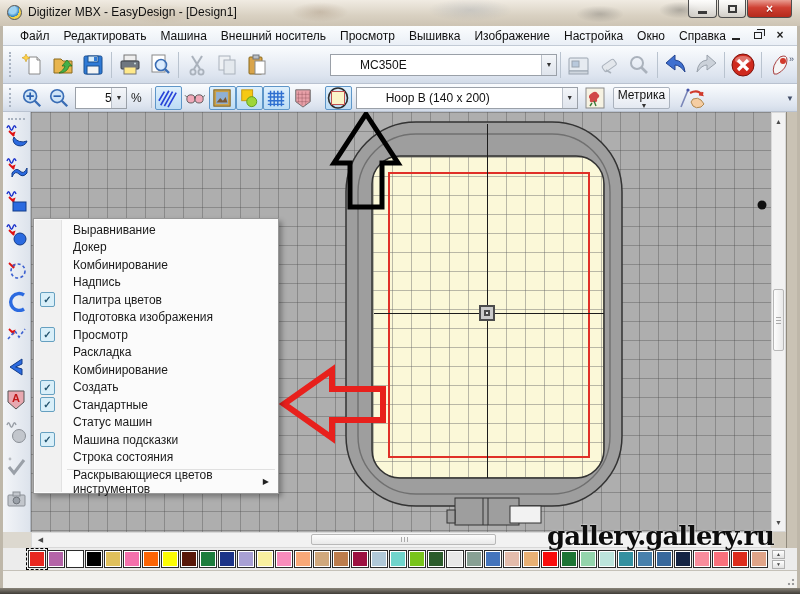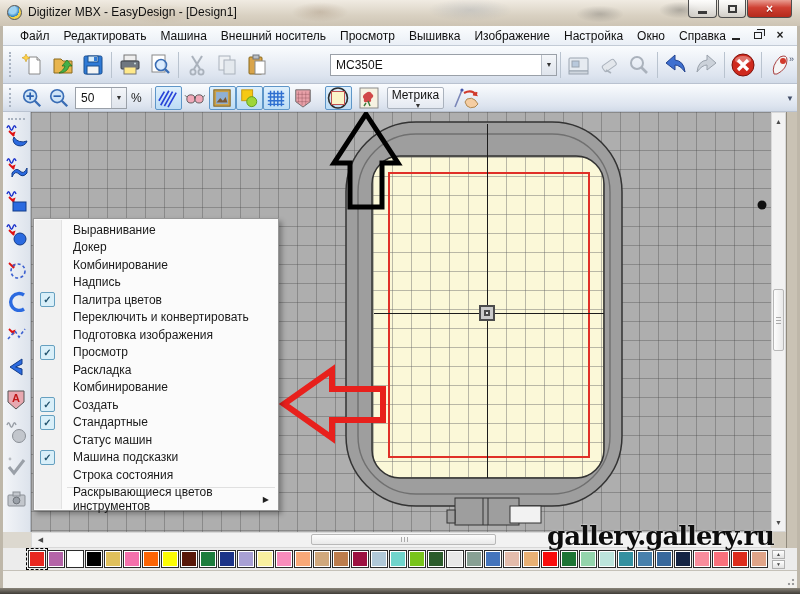--- a/index.html
+++ b/index.html
@@ -47,21 +47,21 @@
   .t2{top:84px;height:28px;padding-left:6px;}
   .grip{width:5px;height:70%;border-left:2px dotted #aab4c2;margin-right:4px;}
   .tbtn{width:30px;height:30px;display:flex;align-items:center;justify-content:center;border:1px solid transparent;border-radius:2px;}
   .t2 .tbtn{width:27px;height:24px;}
   .tbtn.on{background:linear-gradient(#dff0fc,#bcdcf5);border:1px solid #5e96c8;}
   .tbtn svg{display:block;}
   .sep{width:1px;height:26px;background:#b9c3cf;margin:0 3px;}
   .t2 .sep{height:20px;}
   .combo{height:22px;background:#fff;border:1px solid #9aa0a8;display:flex;align-items:center;
     font-size:12px;color:#111;}
-  .combo .ctext{flex:1;padding-left:5px;white-space:nowrap;overflow:hidden;}
+  .combo .ctext{flex:1;padding-left:5px;white-space:nowrap;overflow:hidden;margin-left:24px;}
   .combo .cbtn{width:15px;height:100%;display:flex;align-items:center;justify-content:center;
     background:linear-gradient(#f4f6f9,#dfe4ec);border-left:1px solid #b9bfc8;font-size:7px;color:#333;}
   .pct{font-size:12px;margin:0 6px 0 4px;color:#222;}
   .ovf{position:absolute;right:4px;font-size:9px;color:#44506a;letter-spacing:-1px;}
   .dropbtn{height:22px;display:flex;align-items:center;border:1px solid #aab2bd;border-radius:2px;
     background:linear-gradient(#fdfdfe,#e4e9f1);font-size:12px;padding:0 4px;color:#111;flex-direction:column;}
   .dropbtn .cbtn{margin-left:5px;font-size:7px;color:#333;}
   
   .lefttools{position:absolute;left:3px;top:112px;width:28px;height:420px;
     background:linear-gradient(90deg,#f3f5f8,#dde3ec);border-right:1px solid #b3bac4;
@@ -347,20 +347,24 @@
           <path d="M3 2 h16 v13 l-8 6 -8 -6 z" fill="#e8a0a8" stroke="#666"></path>
           <path d="M6 4v12M10 4v15M14 4v15M18 4v11 M4 7h14M4 11h14M4 15h13" stroke="rgba(120,60,70,.45)" stroke-width=".8"></path>
         </svg>
       </div>
     <div class="tbtn on" style="margin-left:8px;">
         <svg width="24" height="22" viewBox="0 0 24 22">
           <ellipse cx="12" cy="11" rx="9.5" ry="10" fill="none" stroke="#2b2b2b" stroke-width="1.6"></ellipse>
           <rect x="5.5" y="4.5" width="13" height="13" fill="#faf4c8" stroke="#c05050"></rect>
         </svg>
       </div>
+    <div class="combo" style="width:222px;margin-left:4px;">
+      <span class="ctext">Hoop B (140 x 200)</span>
+      <span class="cbtn">▼</span>
+    </div>
     <div class="tbtn" style="margin-left:4px;">
         <svg width="22" height="22" viewBox="0 0 22 22">
           <rect x="2" y="1" width="18" height="20" fill="#f6f2e2" stroke="#8a8a8a"></rect>
           <path d="M8 6 q4 -3 6 1 q3 2 -1 5 q1 4 -4 3 q-4 1 -3 -3 q-3 -3 2 -6z" fill="#d04848"></path>
           <path d="M10 14 l2 5 M8 16 l-2 3" stroke="#3a7a3a" stroke-width="1.4"></path>
         </svg>
       </div>
     <div class="dropbtn" style="margin-left:4px;">
       <span>Метрика</span>
       <span class="cbtn">▼</span>
@@ -578,23 +582,20 @@
         <span>Комбинирование</span>
       </div>
       <div class="mi">
         <span>Надпись</span>
       </div>
       <div class="mi">
         <span class="chk">✓</span>
         <span>Палитра цветов</span>
       </div>
       <div class="mi">
-        <span>Переключить и конвертировать</span>
-      </div>
-      <div class="mi">
         <span>Подготовка изображения</span>
       </div>
       <div class="mi">
         <span class="chk">✓</span>
         <span>Просмотр</span>
       </div>
       <div class="mi">
         <span>Раскладка</span>
       </div>
       <div class="mi">

